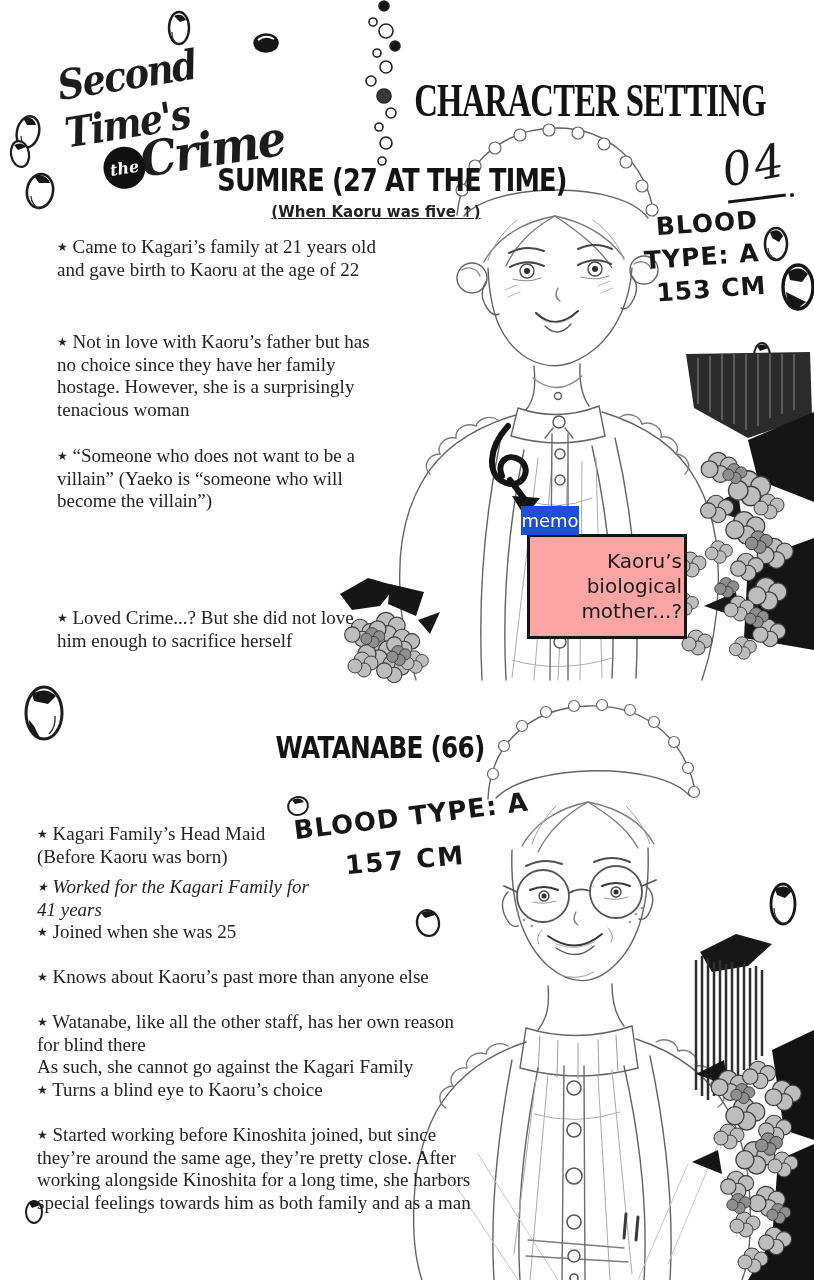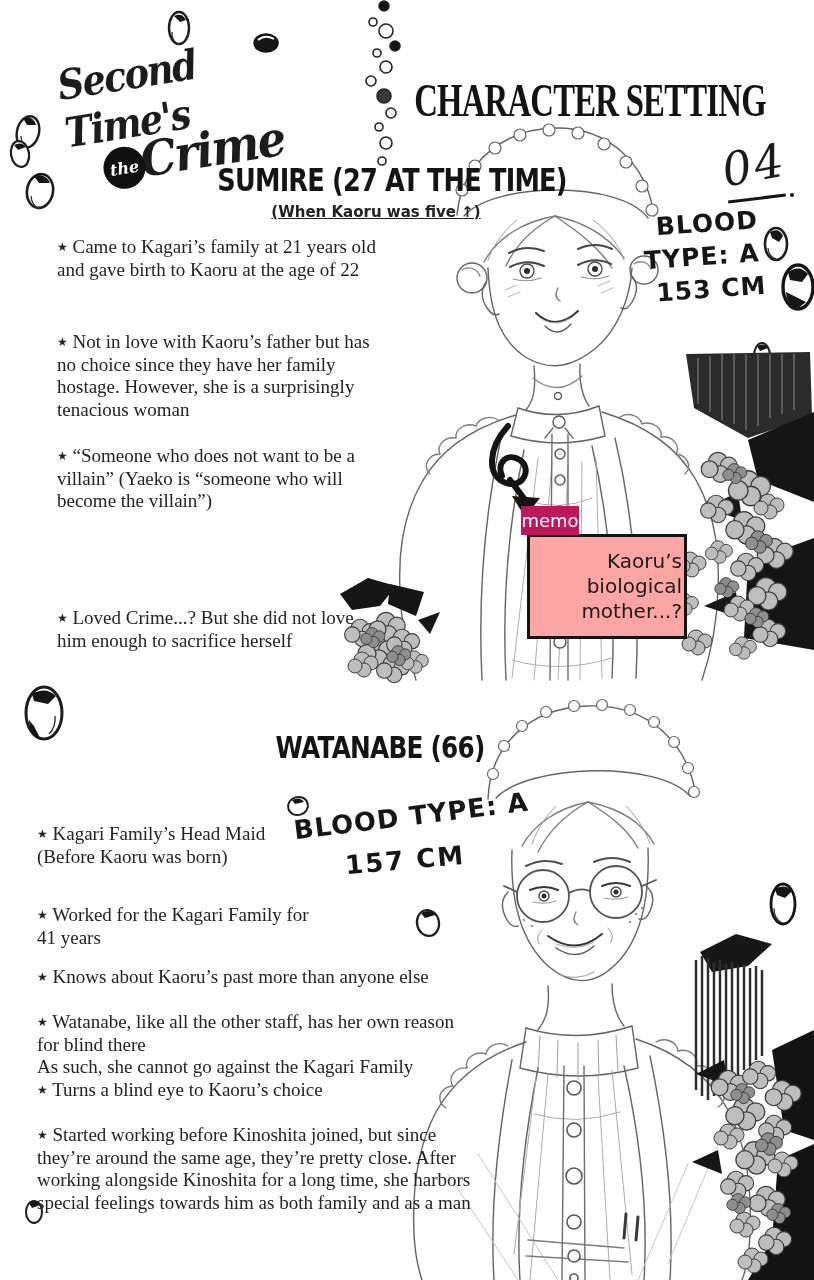--- a/index.html
+++ b/index.html
@@ -44,30 +44,30 @@
 
   
   .bullet{font-family:"Liberation Serif",serif;font-size:19px;line-height:22.5px;color:#232323;z-index:5;}
   .star{font-size:12px;vertical-align:2px;letter-spacing:0;}
   .b-s1{left:57px;top:236px;width:324px;}
   .b-s2{left:57px;top:331px;width:330px;}
   .b-s3{left:57px;top:445px;width:314px;}
   .b-s4{left:57px;top:511px;width:314px;}
   .b-s5{left:57px;top:607px;width:322px;}
   .b-w1{left:37px;top:803px;width:272px;margin-top:20px;}
-  .b-w2{left:37px;top:904px;width:292px;}
+  .b-w2{left:37px;top:876px;width:292px;font-style:italic;}
   .b-w3{left:37px;top:921px;width:300px;}
   .b-w4{left:37px;top:966px;width:465px;}
   .b-w5{left:37px;top:1011px;width:434px;}
   .b-w6{left:37px;top:1056px;width:475px;}
   .b-w7{left:37px;top:1079px;width:465px;}
   .b-w8{left:37px;top:1124px;width:436px;}
 
   
-  .memo-tab{left:521px;top:506px;width:58px;height:29px;background:#be185d;color:#fff;z-index:8;
+  .memo-tab{left:521px;top:506px;width:58px;height:29px;background:#1d4ed8;color:#fff;z-index:8;
             display:flex;align-items:center;justify-content:center;
             font-family:"DejaVu Sans",sans-serif;font-size:18px;}
   .memo-box{left:527px;top:534px;width:150px;height:95px;background:#fca5a5;border:3px solid #141414;z-index:7;
             display:flex;align-items:center;justify-content:center;text-align:right;
             font-family:"DejaVu Sans",sans-serif;font-size:20px;line-height:25px;color:#1a1a1a;padding:2px;}
 </style>
 </head>
 <body>
 
 <div class="page">
@@ -375,20 +375,21 @@
     <use href="#f4" transform="translate(40,58) scale(0.8)"></use>
       <use href="#f4" transform="translate(66,76) scale(0.8)"></use>
   </svg>
 
   <div class="abs sec-title watanabe-title">WATANABE (66)</div>
   <div class="abs hand w-blood">BLOOD TYPE: A</div>
   <div class="abs hand w-height">157 CM</div>
 
   <div class="abs bullet b-w1"><span class="star">★</span><span> Kagari Family’s Head Maid (Before Kaoru was born)</span></div>
   <div class="abs bullet b-w2"><span class="star">★</span><span> Worked for the Kagari Family for 41 years</span></div>
+  <div class="abs bullet b-w3"><span class="star">★</span><span> Joined when she was 25</span></div>
   <div class="abs bullet b-w4"><span class="star">★</span><span> Knows about Kaoru’s past more than anyone else</span></div>
   <div class="abs bullet b-w5"><span class="star">★</span><span> Watanabe, like all the other staff, has her own reason for blind there</span></div>
   <div class="abs bullet b-w6"><span>As such, she cannot go against the Kagari Family</span></div>
   <div class="abs bullet b-w7"><span class="star">★</span><span> Turns a blind eye to Kaoru’s choice</span></div>
   <div class="abs bullet b-w8"><span class="star">★</span><span> Started working before Kinoshita joined, but since they’re around the same age, they’re pretty close. After working alongside Kinoshita for a long time, she harbors special feelings towards him as both family and as a man</span></div>
 
   <svg style="left:388px;top:694px;width:426px;height:586px;z-index:1" viewBox="0 0 426 586">
     <g fill="none" stroke="#646464" stroke-width="1.4" stroke-linecap="round">
 
       <path d="M100,105 C102,52 140,14 200,12 C262,10 300,50 308,102"></path>

